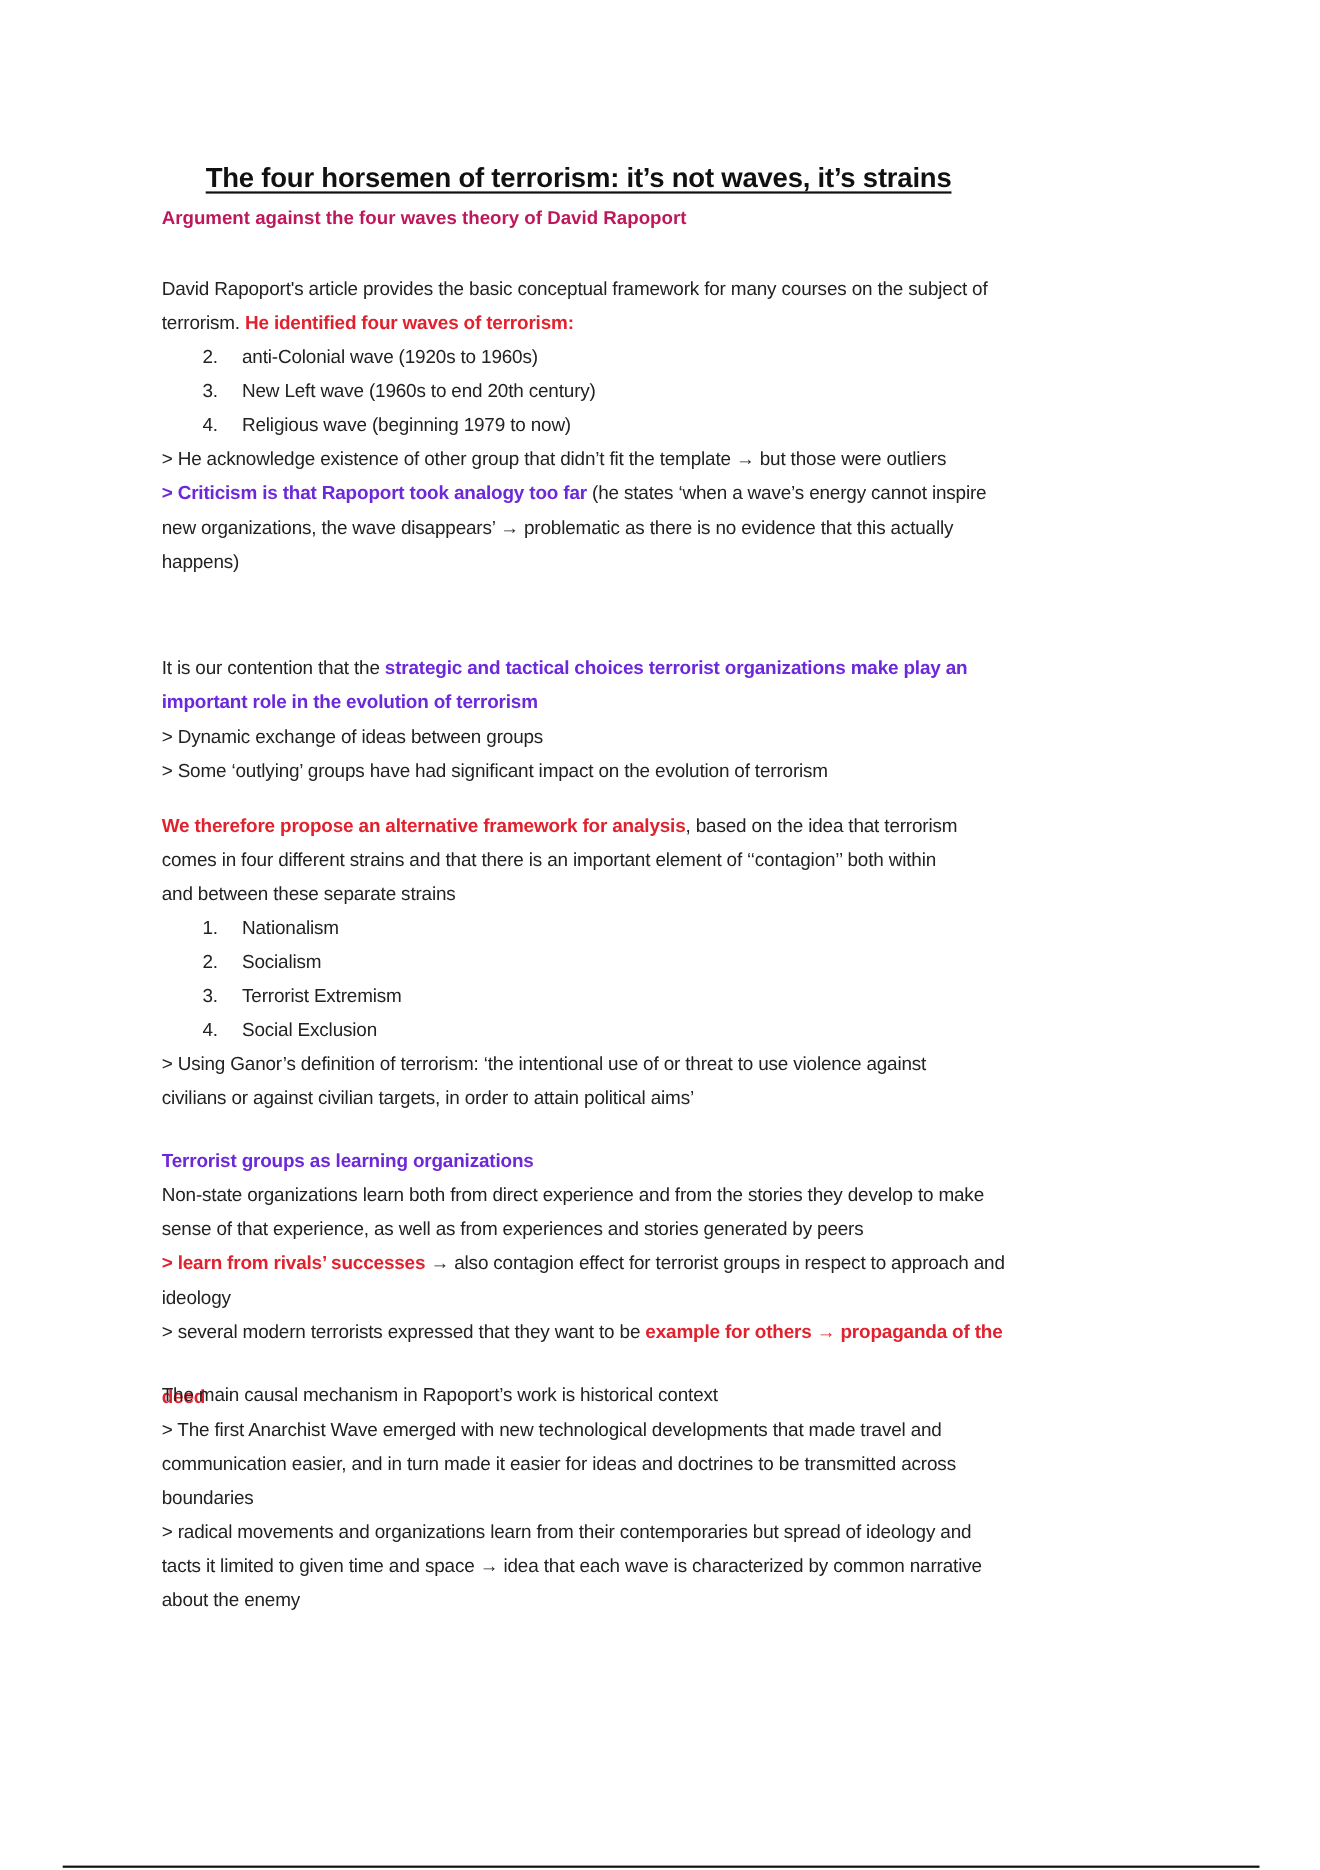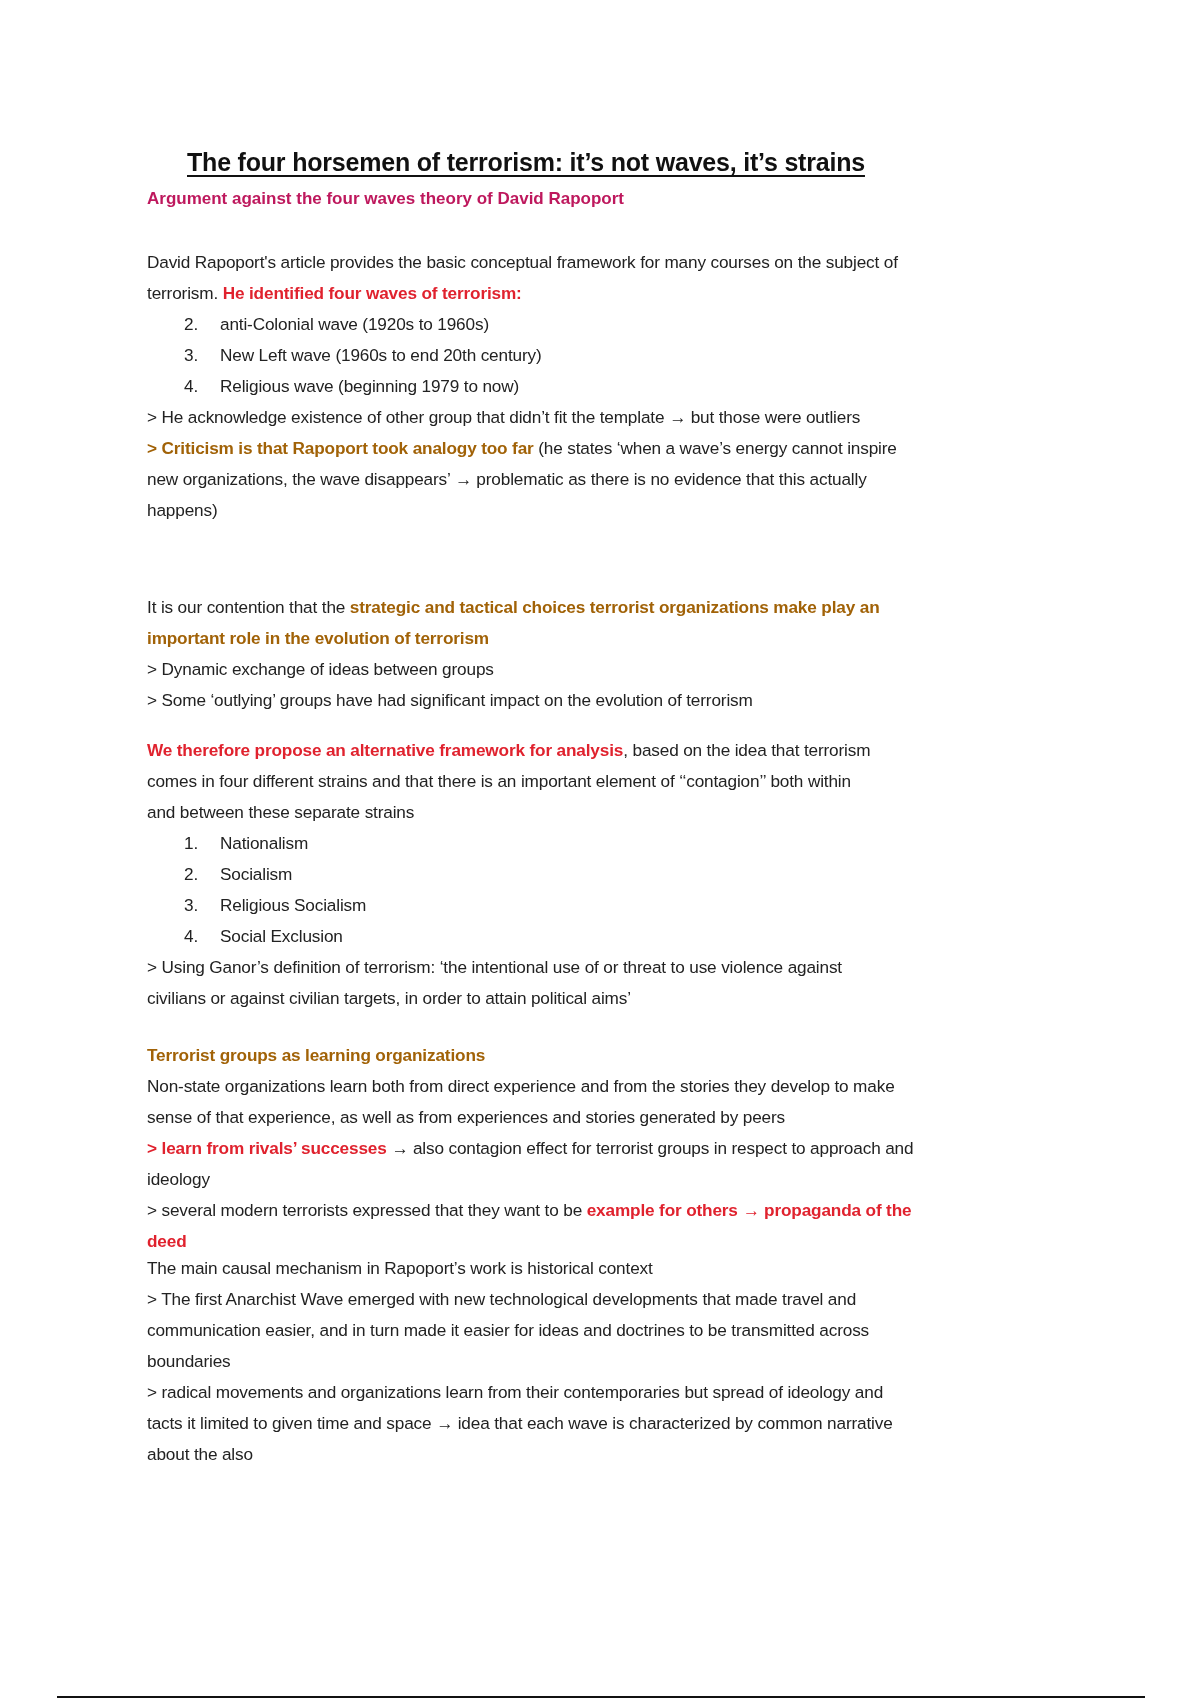--- a/index.html
+++ b/index.html
@@ -46,22 +46,22 @@
   }
   .block {
     position: absolute;
     left: 0;
     width: 920px;
     font-size: 17.2px;
     line-height: 31px;
     letter-spacing: -0.15px;
   }
   .line { display: block; white-space: nowrap; }
-  .red { color: #e0222e; font-weight: bold; }
-  .b { font-weight: bold; color: #a16207; }
+  .red { color: #e0222e; font-weight: bold; margin-top: 28px; }
+  .b { font-weight: bold; color: #6d28d9; }
   .li { display: block; white-space: nowrap; padding-left: 37px; }
   .li .num { display: inline-block; width: 36px; }
   .rule {
     position: absolute;
     left: 57px;
     top: 1696px;
     width: 1088px;
     height: 2px;
     background: #111111;
   }
@@ -92,21 +92,21 @@
     <span class="line">&gt; Dynamic exchange of ideas between groups</span>
     <span class="line">&gt; Some ‘outlying’ groups have had significant impact on the evolution of terrorism</span>
   </div>
 
   <div class="block" style="top:735px;">
     <span class="line"><span class="red">We therefore propose an alternative framework for analysis</span><span>, based on the idea that terrorism</span></span>
     <span class="line">comes in four different strains and that there is an important element of ‘‘contagion’’ both within</span>
     <span class="line">and between these separate strains</span>
     <span class="li"><span class="num">1.</span><span>Nationalism</span></span>
     <span class="li"><span class="num">2.</span><span>Socialism</span></span>
-    <span class="li"><span class="num">3.</span><span>Religious Socialism</span></span>
+    <span class="li"><span class="num">3.</span><span>Terrorist Extremism</span></span>
     <span class="li"><span class="num">4.</span><span>Social Exclusion</span></span>
     <span class="line">&gt; Using Ganor’s definition of terrorism: ‘the intentional use of or threat to use violence against</span>
     <span class="line">civilians or against civilian targets, in order to attain political aims’</span>
   </div>
 
   <div class="block" style="top:1040px;">
     <span class="line b">Terrorist groups as learning organizations</span>
     <span class="line">Non-state organizations learn both from direct experience and from the stories they develop to make</span>
     <span class="line">sense of that experience, as well as from experiences and stories generated by peers</span>
     <span class="line"><span class="red">&gt; learn from rivals’ successes</span><span> → also contagion effect for terrorist groups in respect to approach and</span></span>
@@ -115,18 +115,18 @@
     <span class="line red">deed</span>
   </div>
 
   <div class="block" style="top:1253px;">
     <span class="line">The main causal mechanism in Rapoport’s work is historical context</span>
     <span class="line">&gt; The first Anarchist Wave emerged with new technological developments that made travel and</span>
     <span class="line">communication easier, and in turn made it easier for ideas and doctrines to be transmitted across</span>
     <span class="line">boundaries</span>
     <span class="line">&gt; radical movements and organizations learn from their contemporaries but spread of ideology and</span>
     <span class="line">tacts it limited to given time and space → idea that each wave is characterized by common narrative</span>
-    <span class="line">about the also</span>
+    <span class="line">about the enemy</span>
   </div>
 
 </div>
 
 <div class="rule"></div>
 
 </body></html>

